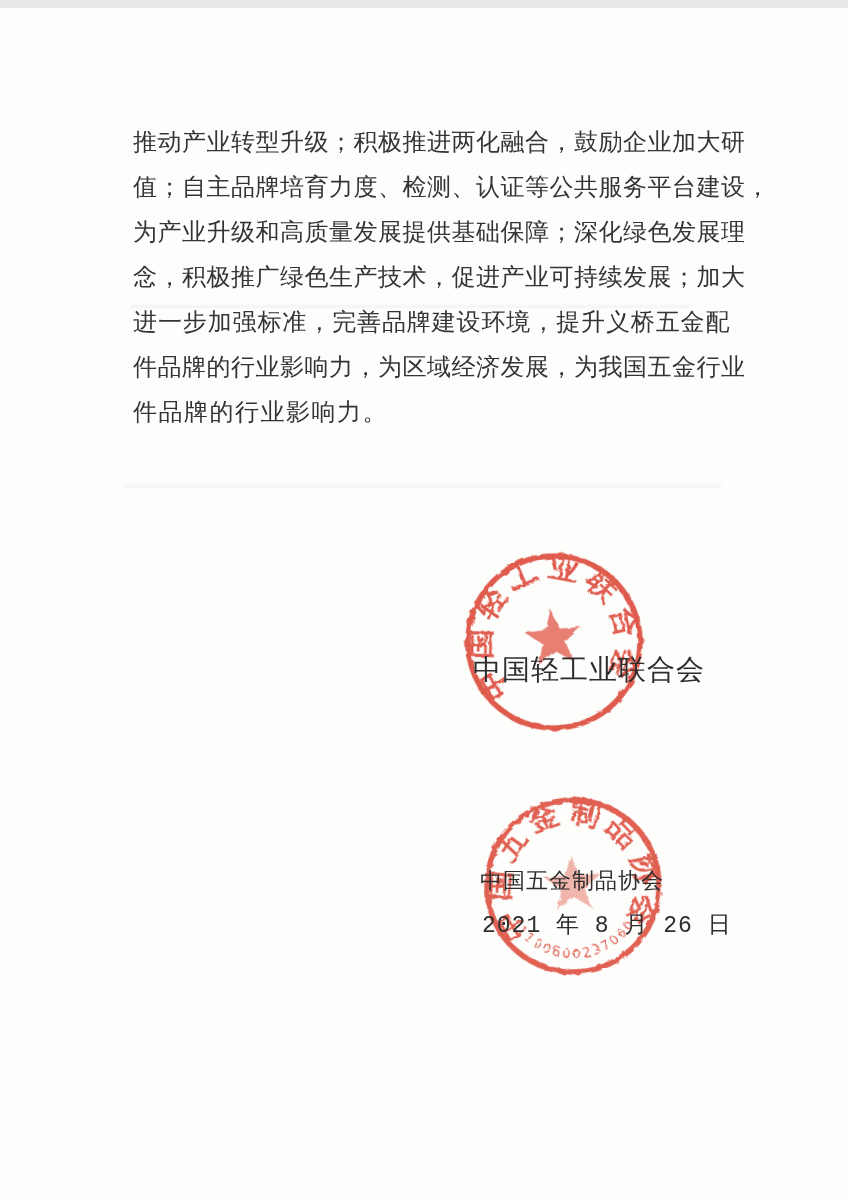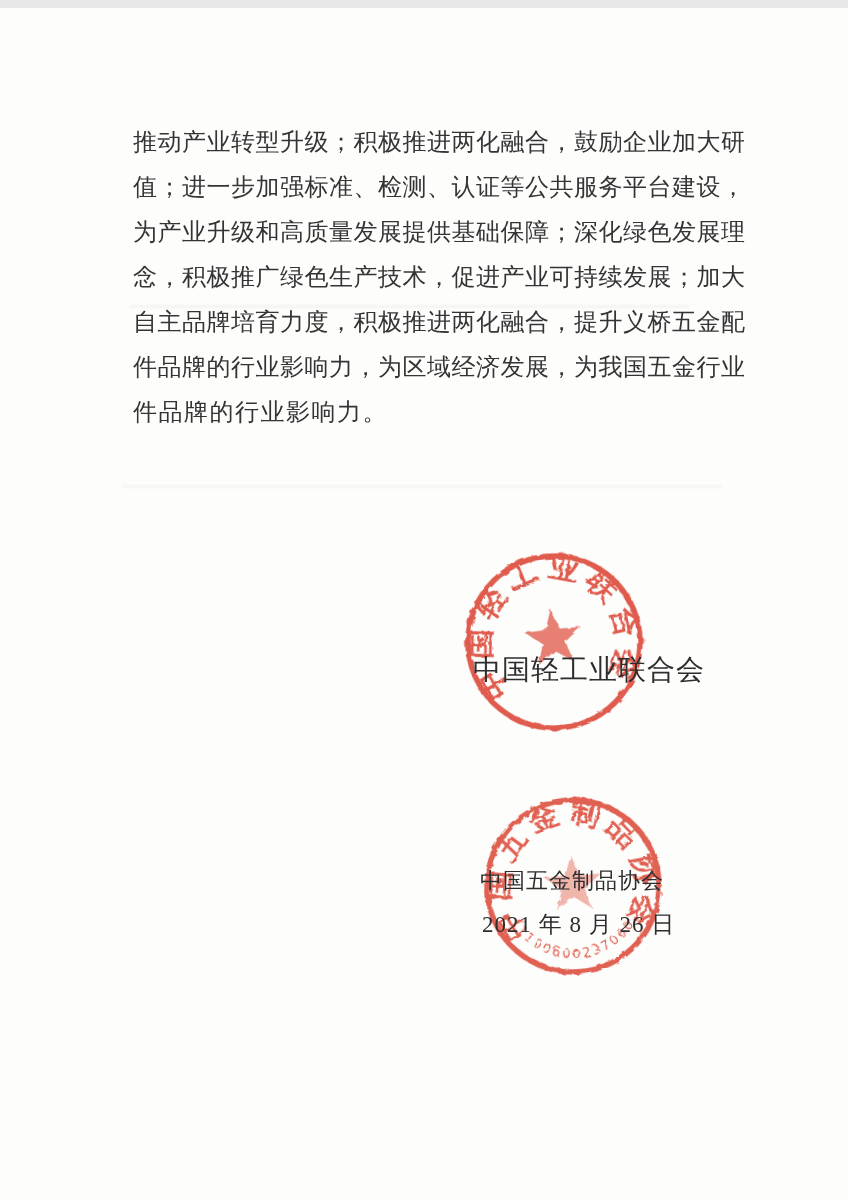--- a/index.html
+++ b/index.html
@@ -62,33 +62,33 @@
     letter-spacing:2.5px;
   }
   
   .ink{
     position:absolute;
     color:#2d2d2d;
     white-space:nowrap;
   }
   .org1{left:473px;top:643px;font-size:28px;letter-spacing:1px;}
   .org2{left:480px;top:858px;font-size:22px;letter-spacing:1px;}
-  .dateline{left:482px;top:901px;font-size:23px;letter-spacing:1px;}
+  .dateline{left:482px;top:901px;font-size:23px;letter-spacing:1px;font-family:Liberation Mono, monospace;}
 </style>
 </head>
 <body>
 
 <div class="page">
 
   <div class="body-text">
     <div class="body-line">推动产业转型升级；积极推进两化融合，鼓励企业加大研</div>
-    <div class="body-line">值；进一步加强标准、检测、认证等公共服务平台建设，</div>
+    <div class="body-line">值；自主品牌培育力度、检测、认证等公共服务平台建设，</div>
     <div class="body-line">为产业升级和高质量发展提供基础保障；深化绿色发展理</div>
     <div class="body-line">念，积极推广绿色生产技术，促进产业可持续发展；加大</div>
-    <div class="body-line">自主品牌培育力度，积极推进两化融合，提升义桥五金配</div>
+    <div class="body-line">进一步加强标准，完善品牌建设环境，提升义桥五金配</div>
     <div class="body-line">件品牌的行业影响力，为区域经济发展，为我国五金行业</div>
     <div class="body-line last">件品牌的行业影响力。</div>
   </div>
 
   <div class="artifact a1"></div>
   <div class="artifact a2"></div>
 
   <div class="seal s1">
     <svg viewBox="0 0 190 190">
       <defs>

